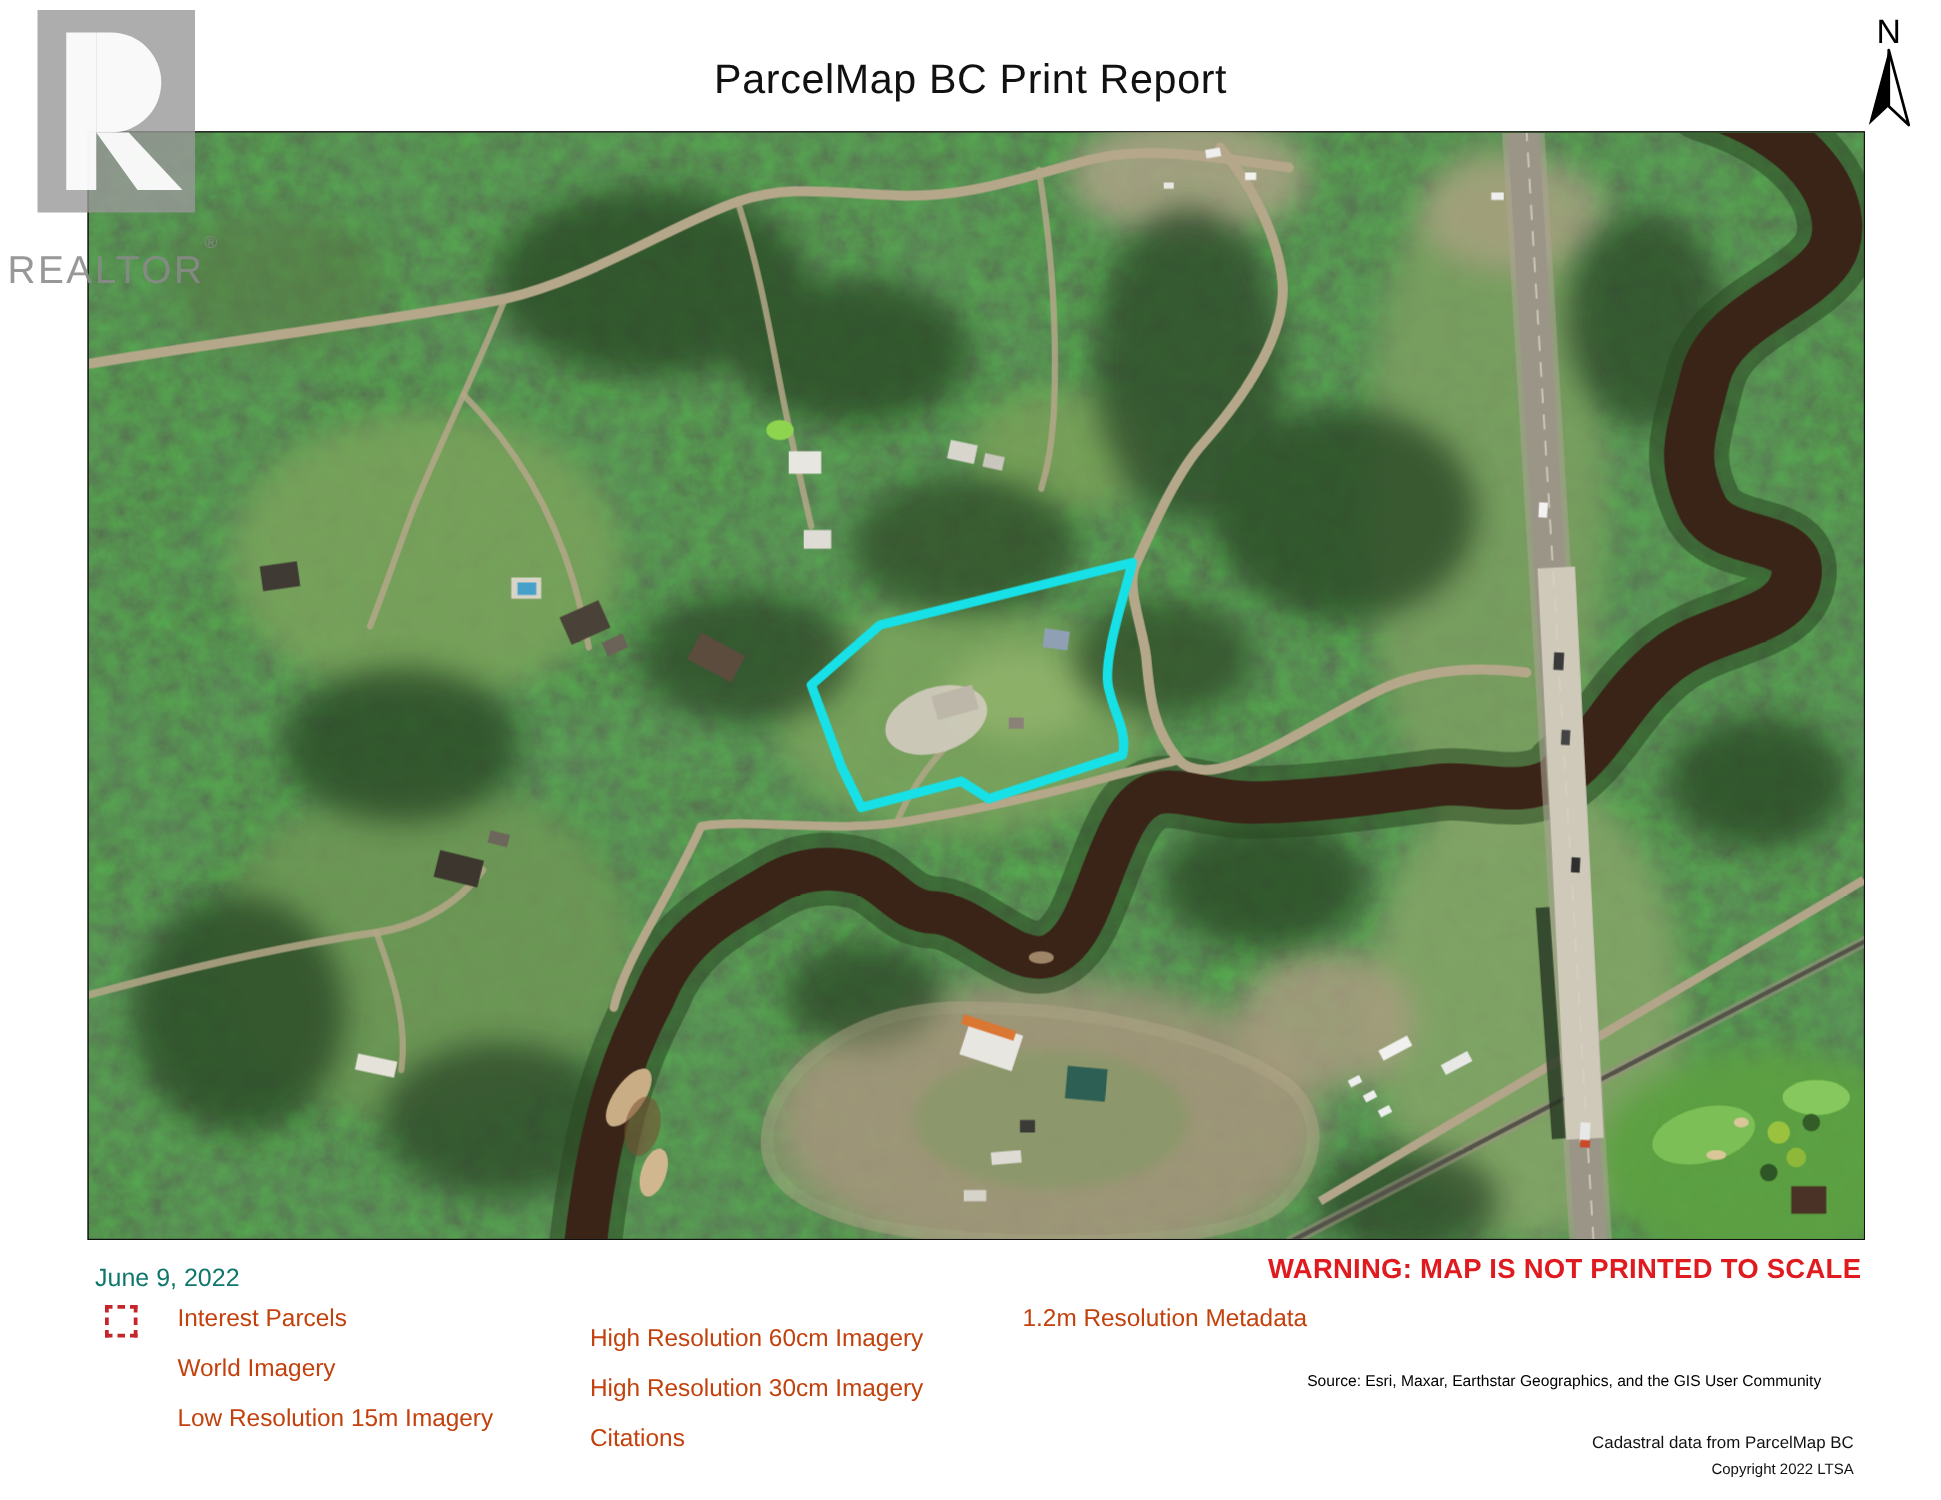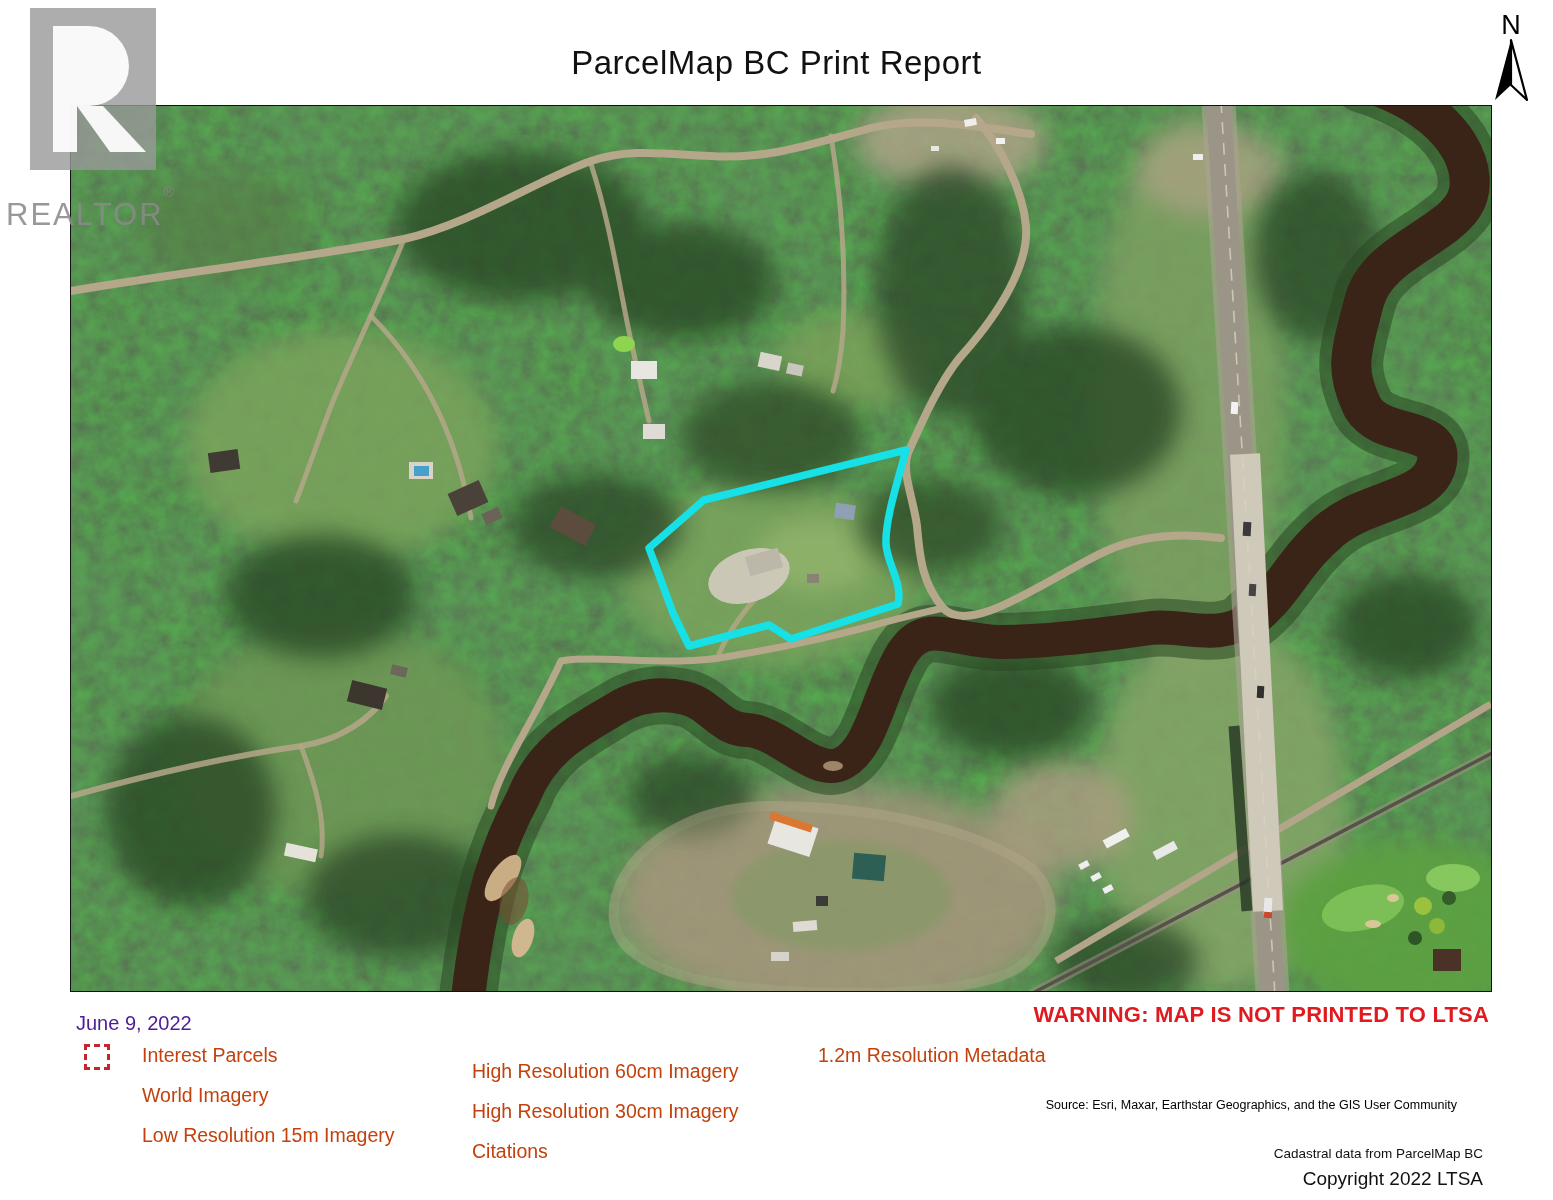--- a/index.html
+++ b/index.html
@@ -13,29 +13,29 @@
   .map-frame svg{display:block;}
   
   .watermark{position:absolute;left:6px;top:8px;z-index:6;pointer-events:none;}
   .wm-text{margin-top:6px;font-size:31px;letter-spacing:2px;color:rgba(138,138,138,0.88);
            font-weight:400;}
   .wm-text sup{font-size:14px;vertical-align:28px;}
   
   .north{position:absolute;right:22px;top:12px;z-index:6;text-align:center;width:46px;}
   .north .n-label{font-size:27px;color:#000;line-height:26px;margin-left:6px;}
   
-  .date{position:absolute;left:76px;top:1012px;font-size:20px;color:#4c1d95;}
+  .date{position:absolute;left:76px;top:1012px;font-size:20px;color:#0f766e;}
   .warning{position:absolute;right:64px;top:1002px;font-size:22px;font-weight:bold;
            color:#e01b20;letter-spacing:0.2px;}
   .legend-row{position:absolute;height:26px;display:flex;align-items:center;font-size:19.5px;color:#c2410c;}
   .dash-box{position:absolute;left:84px;top:1044px;width:20px;height:20px;
             border:3px dashed #c6252b;}
   .src{position:absolute;right:96px;top:1098px;font-size:12.5px;color:#000000;}
   .cad1{position:absolute;right:70px;top:1146px;font-size:13.5px;color:#111;text-align:right;}
-  .cad2{position:absolute;right:70px;top:1168px;font-size:19px;color:#111;text-align:right;}
+  .cad2{position:absolute;right:70px;top:1168px;font-size:12px;color:#111;text-align:right;}
   .c1{left:142px;} .c2{left:472px;margin-top:16px;} .c3{left:818px;}
   .r1{top:1042px;} .r2{top:1082px;} .r3{top:1122px;}
 </style>
 </head>
 <body>
 
 <div class="page">
 
   <div class="title">ParcelMap BC Print Report</div>
 
@@ -217,21 +217,21 @@
 
         <rect x="1362" y="843" width="28" height="22" fill="#4a3226"></rect>
       </g>
 
       <path d="M835,344 L633,394 L578,442 L602,507 L618,540 L698,519 L720,533 L827,498
                C832,477 816,458 815,438 C814,414 826,378 835,344 Z" fill="none" stroke="#17e1e6" stroke-width="7.5" stroke-linejoin="round"></path>
     </svg>
   </div>
 
   <div class="date">June 9, 2022</div>
-  <div class="warning">WARNING: MAP IS NOT PRINTED TO LTSA</div>
+  <div class="warning">WARNING: MAP IS NOT PRINTED TO SCALE</div>
 
   <div class="dash-box"></div>
 
   <div class="legend-row r1 c1">Interest Parcels</div>
   <div class="legend-row r2 c1">World Imagery</div>
   <div class="legend-row r3 c1">Low Resolution 15m Imagery</div>
 
   <div class="legend-row r1 c2">High Resolution 60cm Imagery</div>
   <div class="legend-row r2 c2">High Resolution 30cm Imagery</div>
   <div class="legend-row r3 c2">Citations</div>

